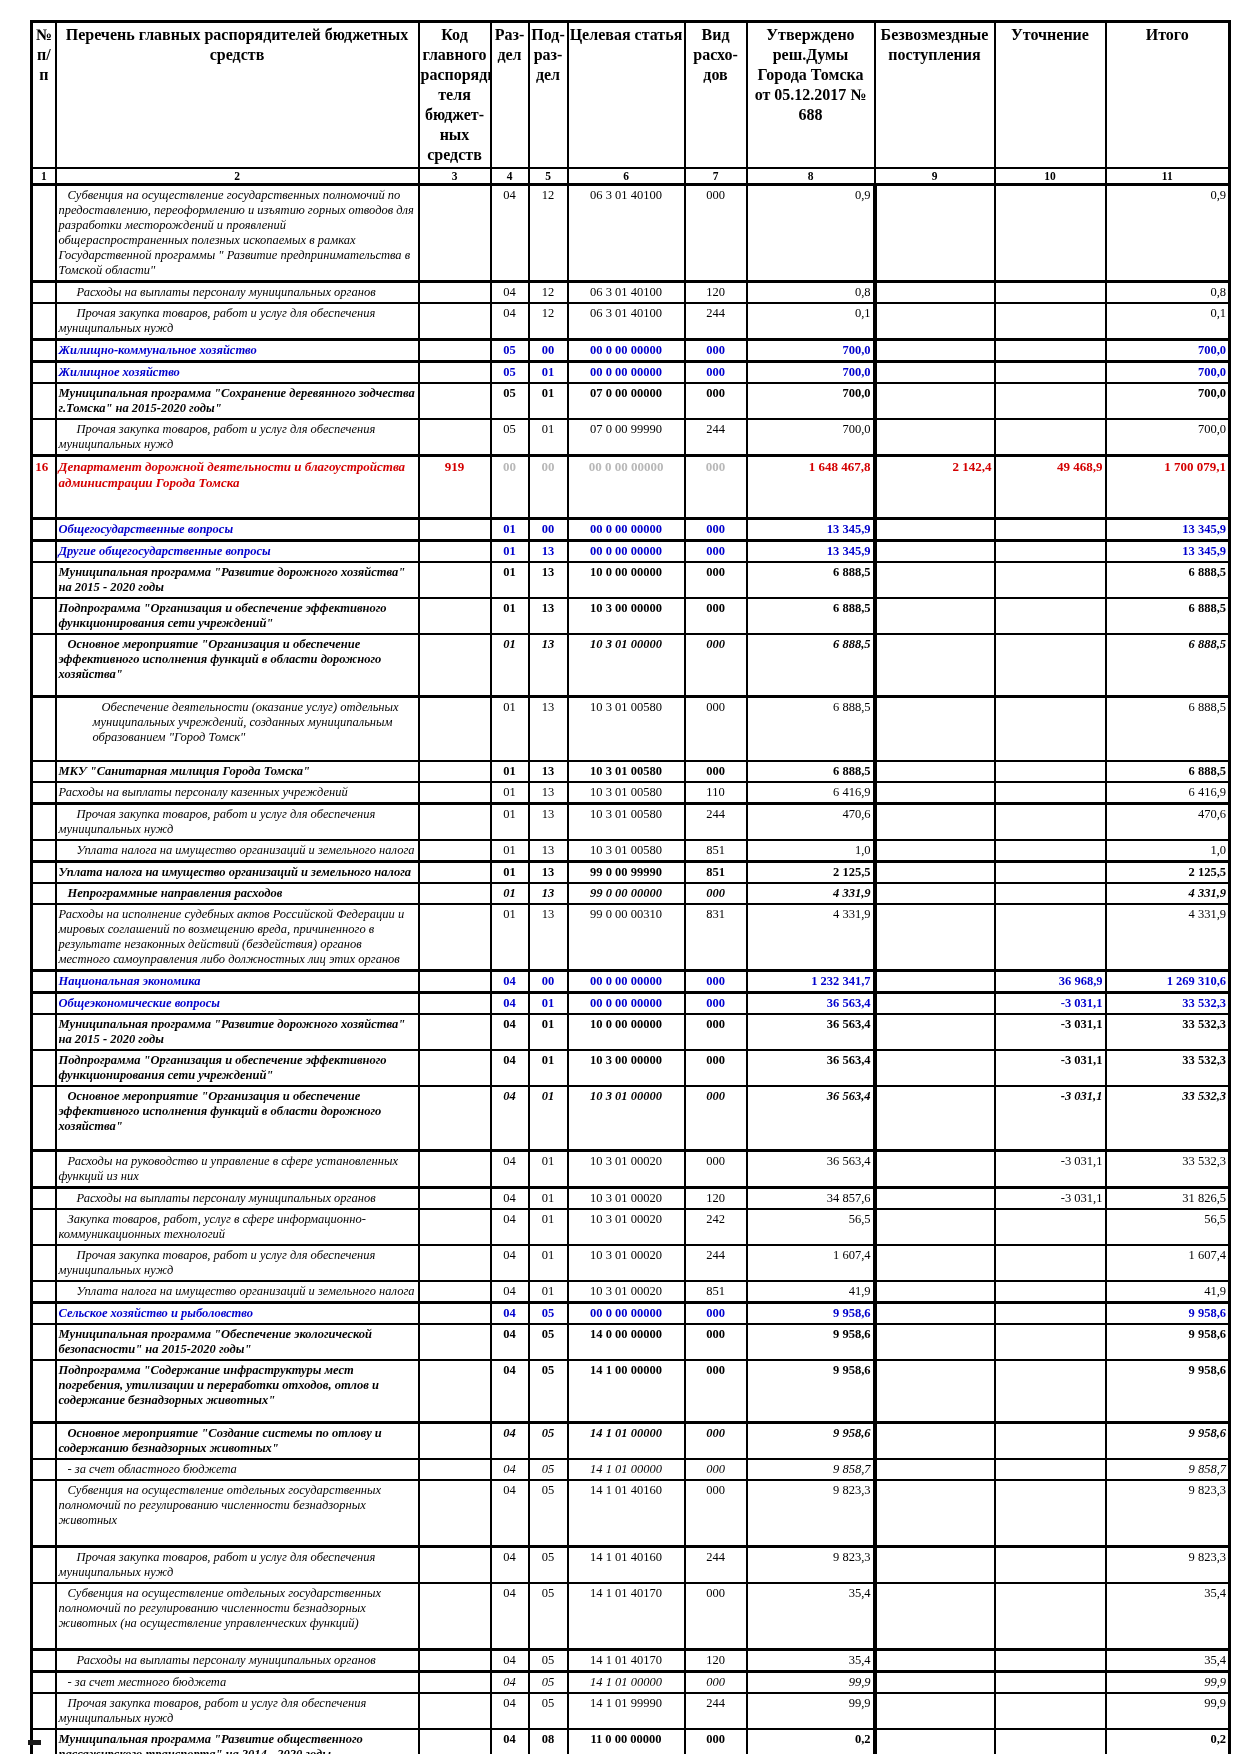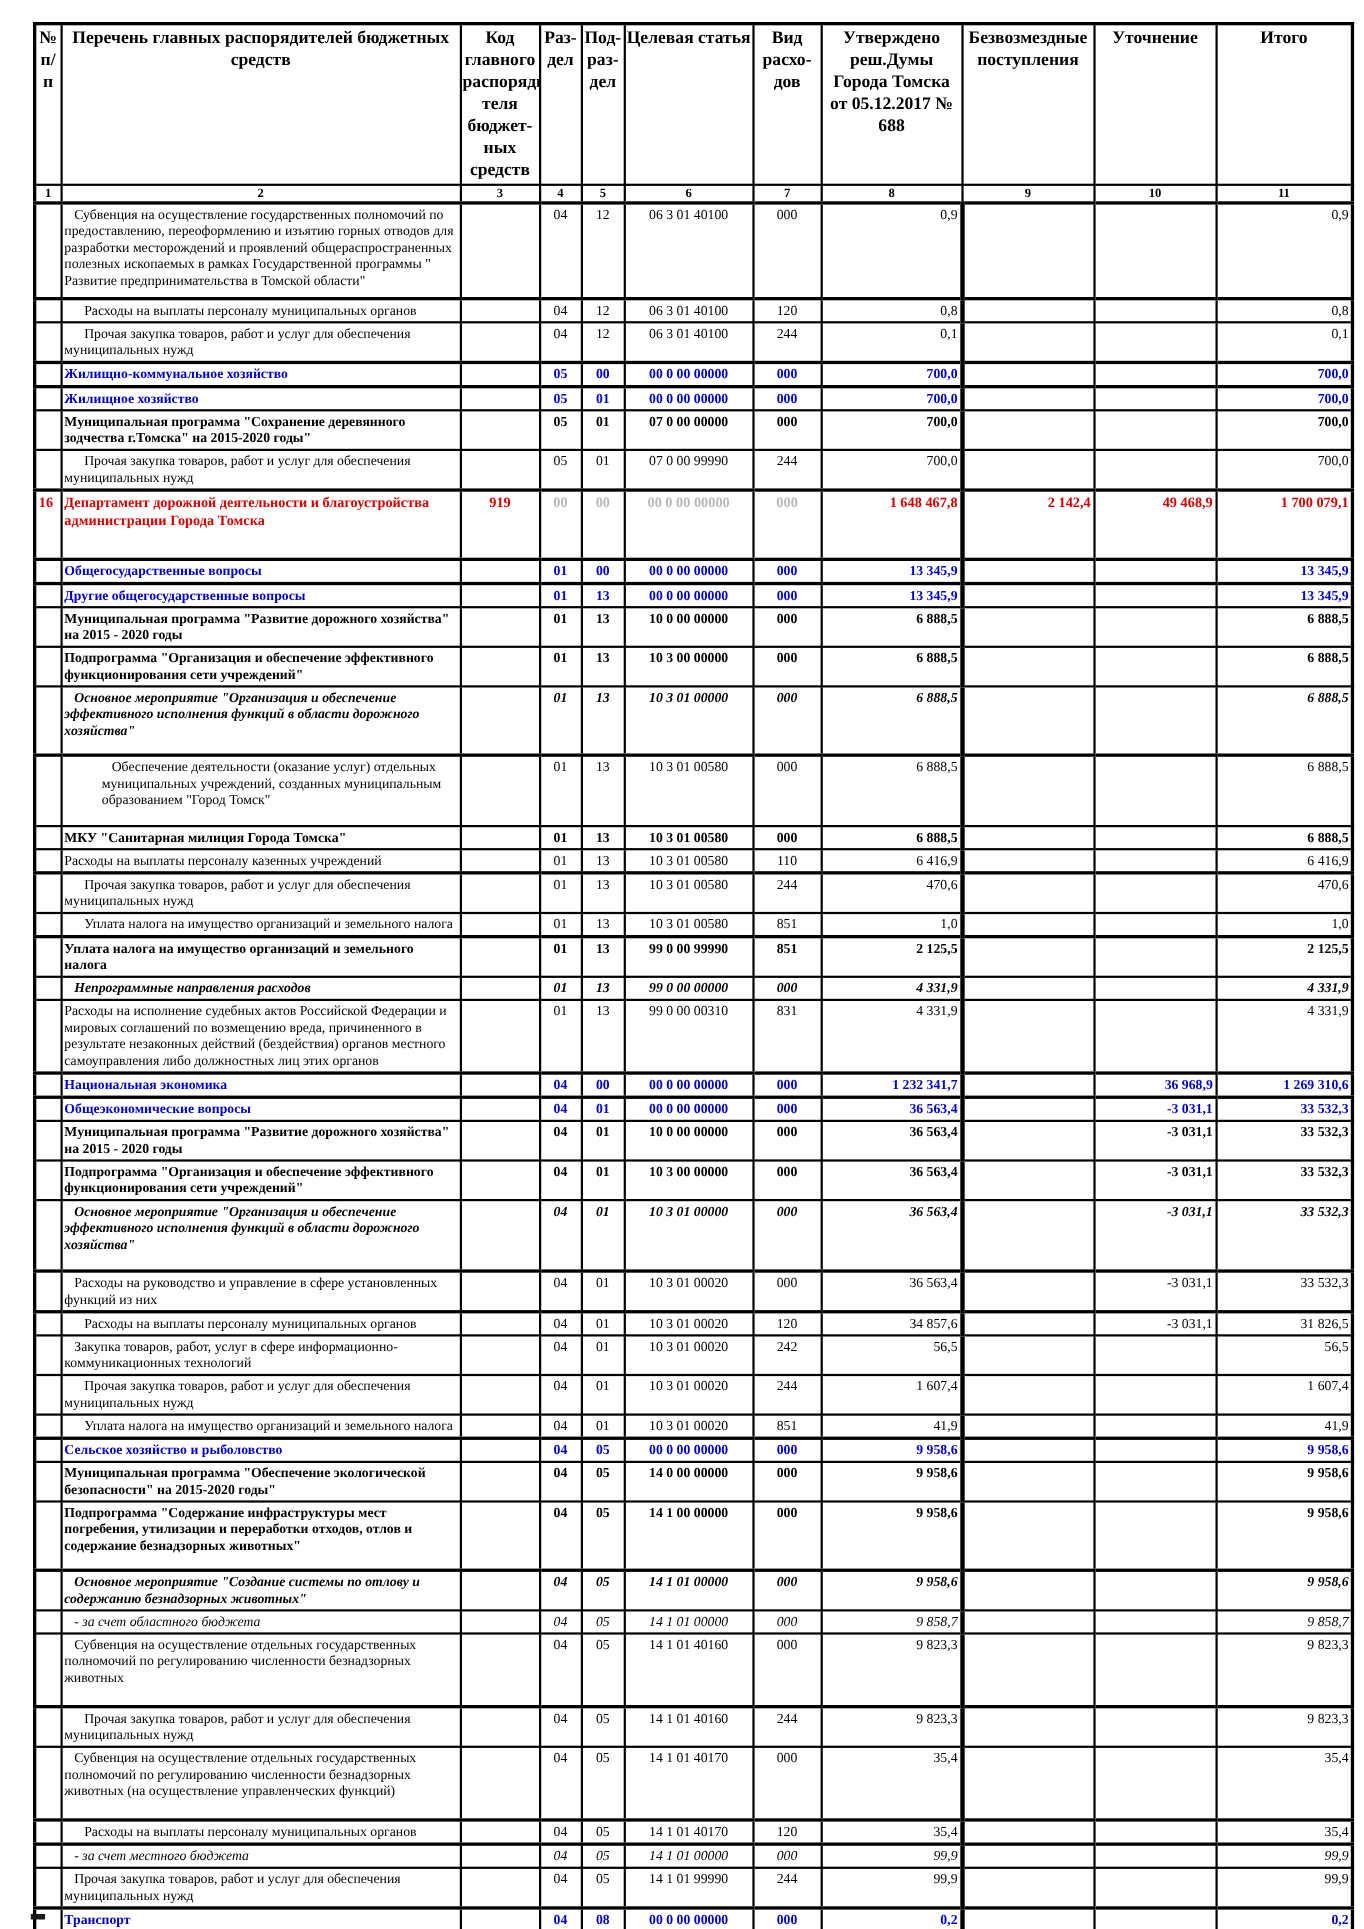--- a/index.html
+++ b/index.html
@@ -5,21 +5,21 @@
   html,body{margin:0;padding:0;background:#ffffff;}
   body{width:1240px;height:1754px;position:relative;font-family:"Liberation Serif","DejaVu Serif",serif;color:#000;}
   .sheet{position:absolute;left:30px;top:20px;width:1198px;}
   table{border-collapse:collapse;table-layout:fixed;width:1198px;border:3px solid #000;}
   th,td{border:2px solid #000;overflow:hidden;vertical-align:top;}
   thead th{font-weight:bold;font-size:16px;text-align:center;padding:2px 1px;line-height:1.25;}
   thead tr.titles th{height:84px;}
   thead tr.nums th{height:13px;padding:0 1px;font-size:11.5px;border-bottom:3px solid #000;}
   td{font-size:12.5px;line-height:1.2;padding:2px 2px;}
   .c-num{text-align:center;font-weight:bold;padding-left:0;padding-right:4px;}
-  .c-name{text-align:left;word-wrap:break-word;}
+  .c-name{text-align:left;word-wrap:break-word;font-style:italic;}
   .c-code{text-align:center;white-space:nowrap;}
   .c-val{text-align:right;white-space:nowrap;}
   .c-val9{border-left:4px solid #000;}
   tr.bt td{border-top:3px solid #000;}
   .st-bl td{color:#0000CD;font-weight:bold;}
   .st-rd td{color:#D40000;font-weight:bold;font-size:13px;}
   .st-rd td.mut{color:#B8B8B8;}
   .st-b td{font-weight:bold;}
   .st-bi td{font-weight:bold;font-style:italic;}
   .st-i td{font-style:italic;}
@@ -611,33 +611,20 @@
           <td class="c-code"></td>
           <td class="c-code mut">04</td>
           <td class="c-code mut">05</td>
           <td class="c-code mut">14 1 01 99990</td>
           <td class="c-code mut">244</td>
           <td class="c-val">99,9</td>
           <td class="c-val c-val9"></td>
           <td class="c-val"></td>
           <td class="c-val">99,9</td>
         </tr>
-        <tr class="st-bl bt">
-          <td class="c-num"></td>
-          <td class="c-name">Транспорт</td>
-          <td class="c-code"></td>
-          <td class="c-code mut">04</td>
-          <td class="c-code mut">08</td>
-          <td class="c-code mut">00 0 00 00000</td>
-          <td class="c-code mut">000</td>
-          <td class="c-val">0,2</td>
-          <td class="c-val c-val9"></td>
-          <td class="c-val"></td>
-          <td class="c-val">0,2</td>
-        </tr>
         <tr class="st-b">
           <td class="c-num"></td>
           <td class="c-name">Муниципальная программа "Развитие общественного пассажирского транспорта" на 2014 - 2020 годы</td>
           <td class="c-code"></td>
           <td class="c-code mut">04</td>
           <td class="c-code mut">08</td>
           <td class="c-code mut">11 0 00 00000</td>
           <td class="c-code mut">000</td>
           <td class="c-val">0,2</td>
           <td class="c-val c-val9"></td>

